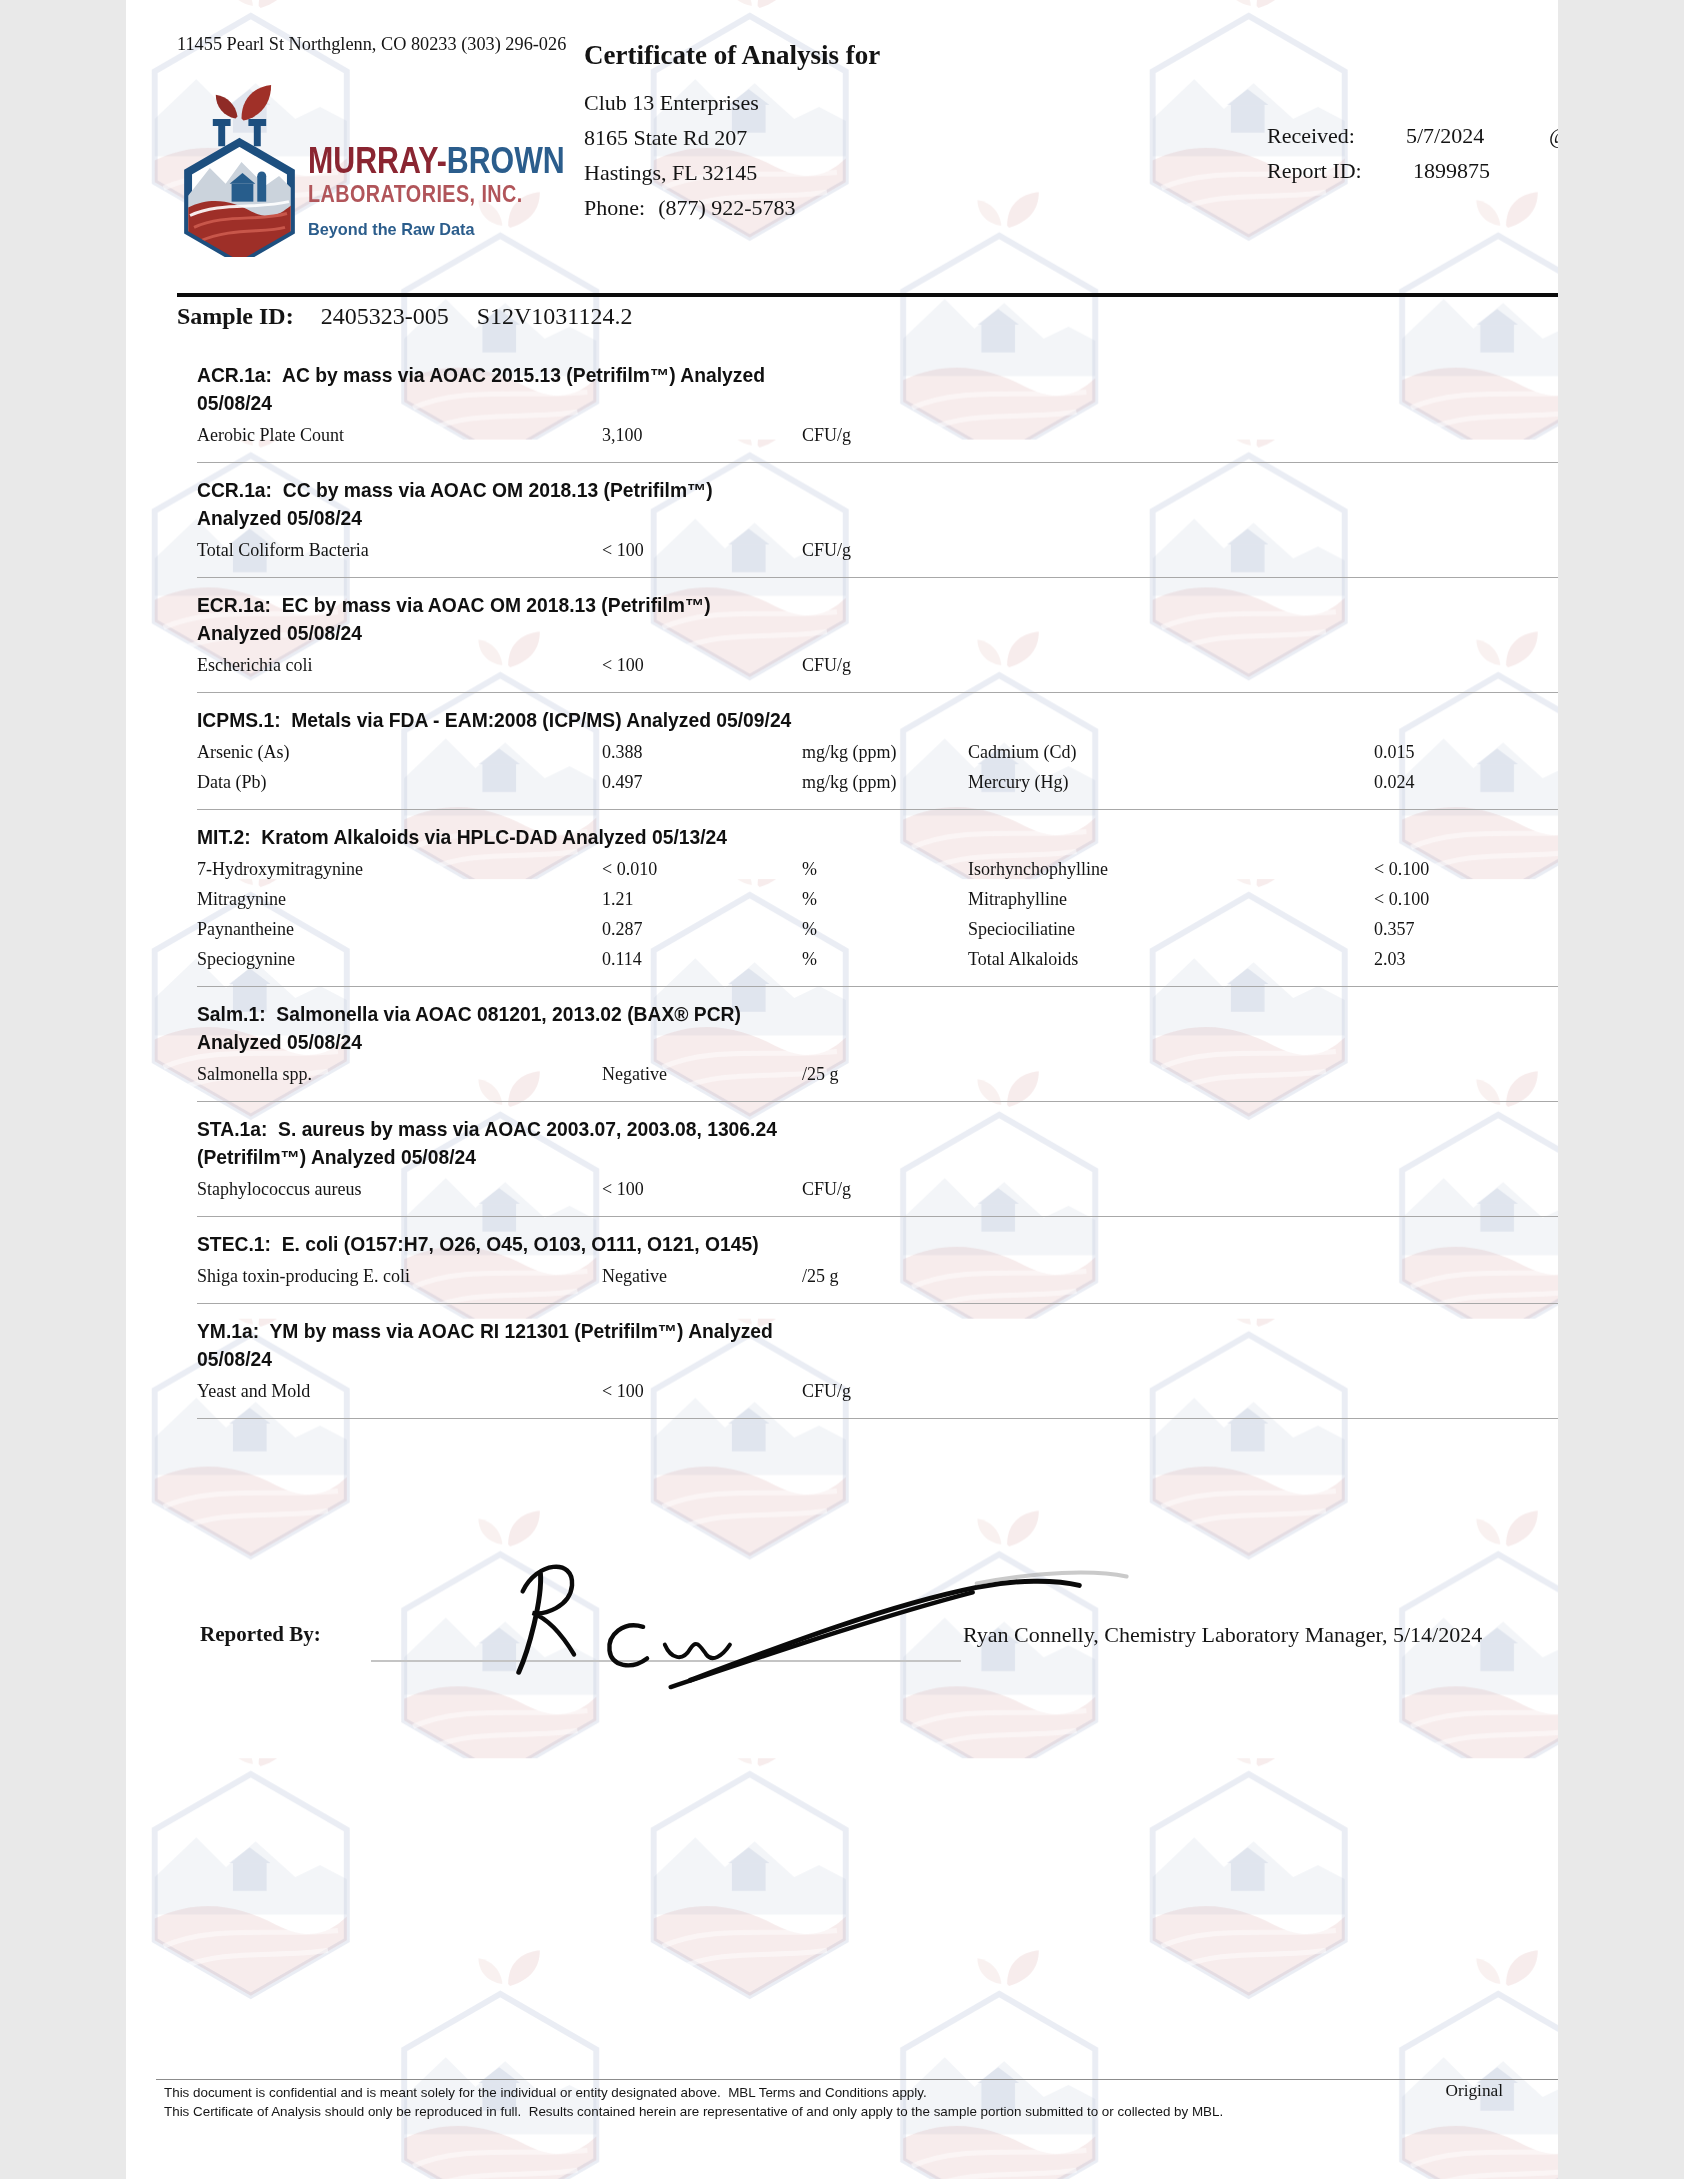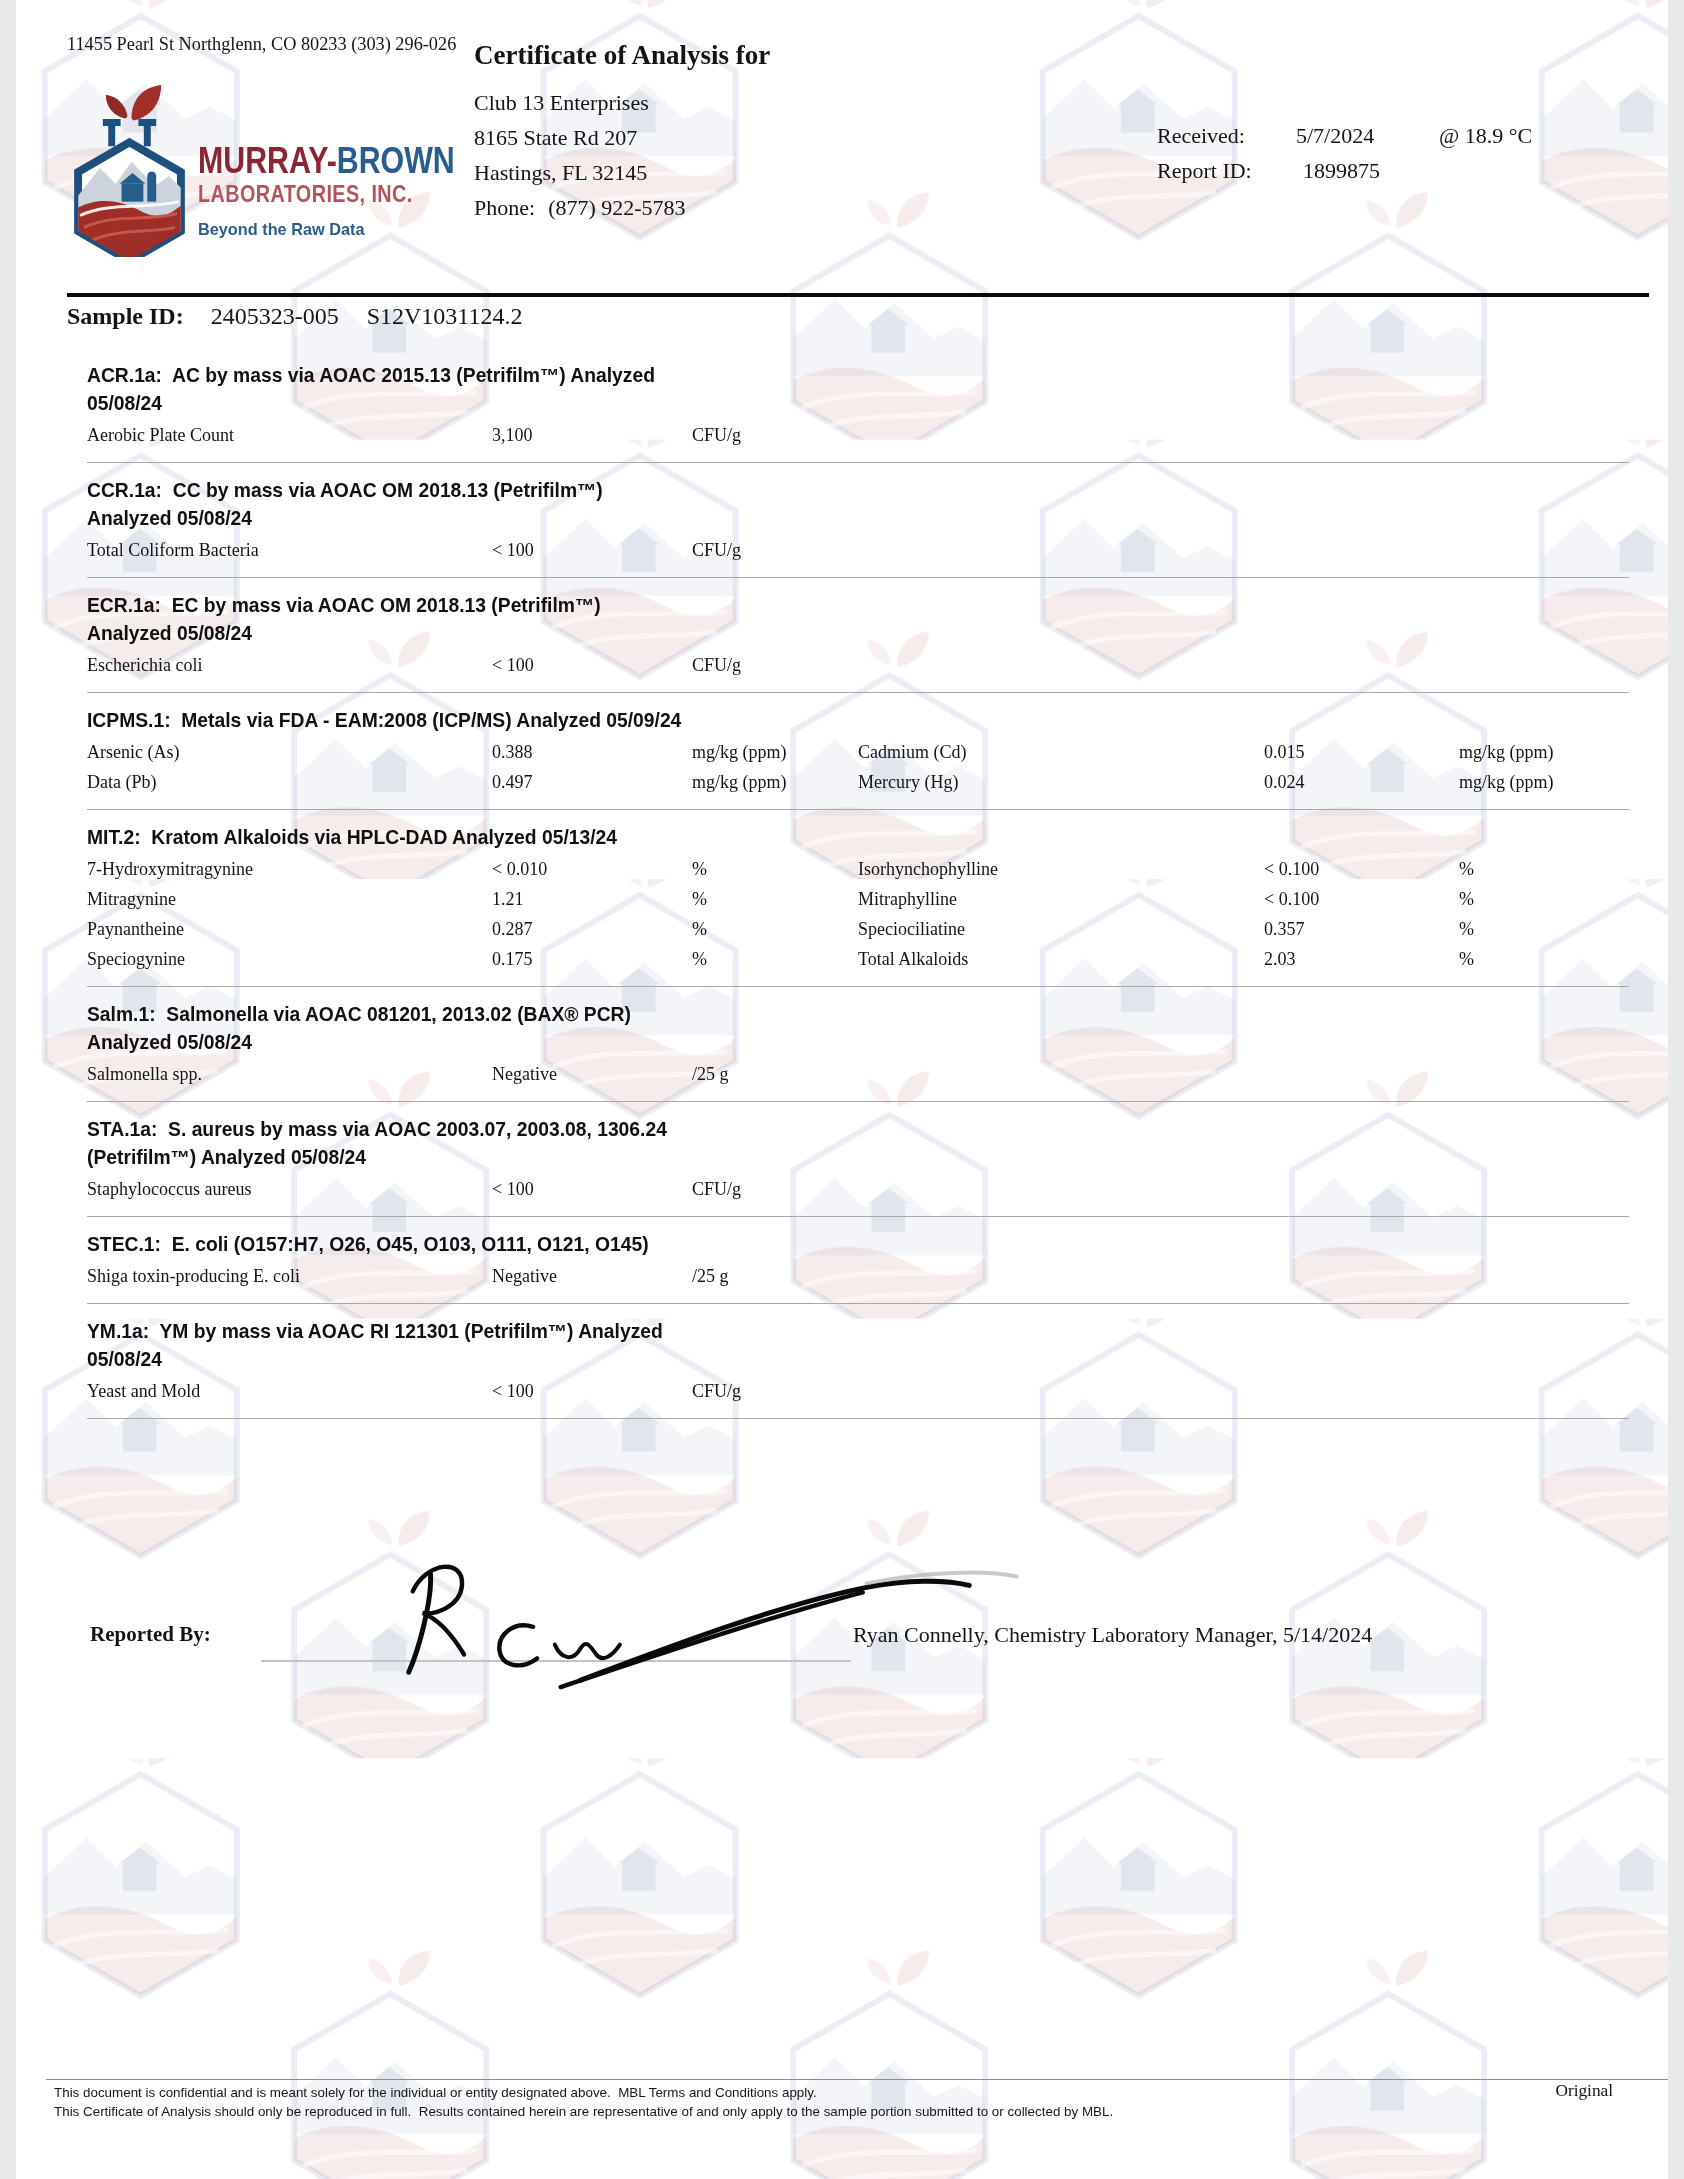--- a/index.html
+++ b/index.html
@@ -1,16 +1,16 @@
 <!DOCTYPE html>
 <html><head>
 <meta charset="utf-8">
 <style>
   html,body{margin:0;padding:0;background:#e9e9e9;}
-  .page{position:relative;width:1652px;height:2179px;background:#ffffff;overflow:hidden;
+  .page{position:relative;width:1432px;height:2179px;background:#ffffff;overflow:hidden;
         font-family:"Liberation Serif",serif;color:#141414;margin:0 auto;}
   .wm{position:absolute;left:0;top:0;z-index:0;}
   .layer{position:absolute;z-index:1;}
 
   
   .lab-address{left:51px;top:34px;font-size:18.3px;}
   .badge{left:50px;top:83px;}
   .logo-name{left:182px;top:142px;font-family:"Liberation Sans",sans-serif;font-weight:bold;
              font-size:37px;line-height:38px;transform:scaleX(.82);transform-origin:0 0;white-space:nowrap;}
   .logo-name .p1{color:#8a2531;} .logo-name .p2{color:#2b5d8c;}
@@ -196,21 +196,21 @@
         <div class="row">
           <div>Paynantheine</div>
           <div>0.287</div>
           <div>%</div>
           <div>Speciociliatine</div>
           <div>0.357</div>
           <div>%</div>
         </div>
         <div class="row">
           <div>Speciogynine</div>
-          <div>0.175</div>
+          <div>0.114</div>
           <div>%</div>
           <div>Total Alkaloids</div>
           <div>2.03</div>
           <div>%</div>
         </div>
         <div class="divider"></div>
       </div>
       <div class="section">
         <div class="sec-header"><div>Salm.1:  Salmonella via AOAC 081201, 2013.02 (BAX® PCR)</div><div>Analyzed 05/08/24</div></div>
         <div class="row">

